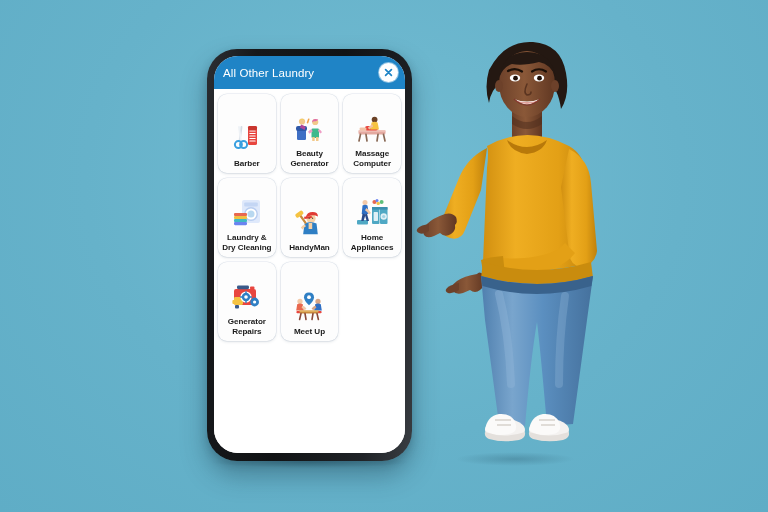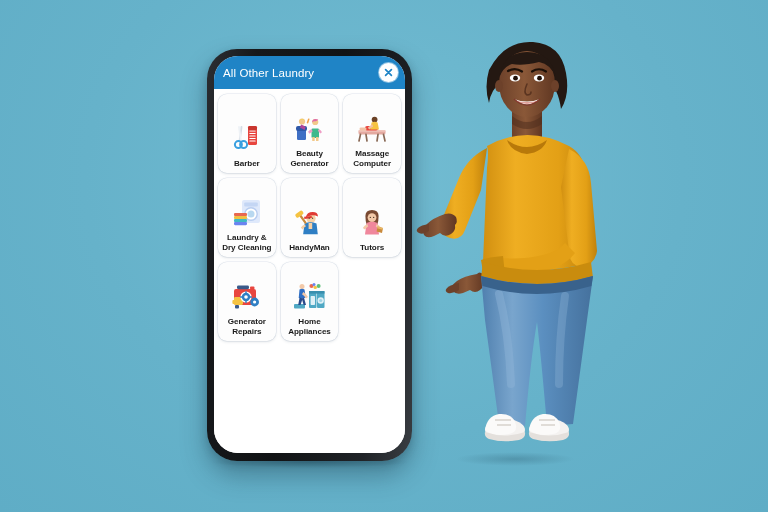--- a/index.html
+++ b/index.html
@@ -235,56 +235,22 @@
                 <rect x="7.6" y="9" width="2.2" height="10" rx=".8" fill="#c98a3c"></rect>
                 <rect x="4.6" y="5.4" width="8.4" height="4.2" rx="1.4" fill="#f5c342"></rect>
               </g>
               <circle cx="17.2" cy="12.2" r=".6" fill="#3a2a1c"></circle>
               <circle cx="20.6" cy="12.2" r=".6" fill="#3a2a1c"></circle>
             </svg>
           </span>
           <span class="tile-label">HandyMan</span>
         </div>
 
-        <div class="service-tile">
-          <svg class="tile-icon" width="34" height="34" viewBox="0 0 34 34">
-            <path d="M10.4 10 q0-6 6.6-6 q6.6 0 6.6 6 q0 6-1.4 9 h-10.4 q-1.4-3-1.4-9z" fill="#7a4a32"></path>
-            <circle cx="17" cy="11.6" r="4.4" fill="#f3c9a8"></circle>
-            <path d="M11.6 17 q5.4-2.6 10.8 0 l1.6 11.4 h-14z" fill="#f0879c"></path>
-            <path d="M12.4 18 q-3.2 1.6-4.6 4 l2.2 1.6 q1.4-2 3.2-3z" fill="#f3c9a8"></path>
-            <path d="M21.6 18 q3.2 1.6 4.6 4 l-2.2 1.6 q-1.4-2-3.2-3z" fill="#f3c9a8"></path>
-            <path d="M22.6 20.4 l5.4 1.6 -1 5 -5.4-1.6z" fill="#c98a3c"></path>
-            <path d="M22.6 20.4 l5.4 1.6 -.4 1.8 -5.4-1.6z" fill="#e8b968"></path>
-            <circle cx="15.3" cy="11.4" r=".6" fill="#3a2a1c"></circle>
-            <circle cx="18.7" cy="11.4" r=".6" fill="#3a2a1c"></circle>
-          </svg>
-          <span class="tile-label">Tutors</span>
-        </div>
-
-
-
-        <div class="service-tile">
-          <svg class="tile-icon" width="34" height="34" viewBox="0 0 34 34">
-            <rect x="4" y="9" width="22" height="16" rx="2" fill="#e8463f"></rect>
-            <rect x="4" y="17" width="9" height="8" rx="1.4" fill="#f5c342"></rect>
-            <rect x="7" y="5.6" width="12" height="3.6" rx="1.4" fill="#3a5a8a"></rect>
-            <rect x="20" y="6.6" width="4.5" height="2.6" rx="1" fill="#e8463f"></rect>
-            <circle cx="16" cy="17" r="5.6" fill="#ffffff"></circle>
-            <circle cx="16" cy="17" r="4.2" fill="#2f7fc4"></circle>
-            <circle cx="16" cy="17" r="1.8" fill="#ffffff"></circle>
-            <g stroke="#2f7fc4" stroke-width="1.4" stroke-linecap="round">
-              <path d="M16 11.6 v1.6 M16 20.8 v1.6 M10.6 17 h1.6 M19.8 17 h1.6"></path>
-            </g>
-            <circle cx="24.6" cy="22" r="4.4" fill="#2f7fc4"></circle>
-            <circle cx="24.6" cy="22" r="1.6" fill="#ffffff"></circle>
-            <rect x="5" y="25" width="4" height="3.4" rx="1" fill="#3a5a8a"></rect>
-            <rect x="2.4" y="20" width="2.6" height="4" rx="1" fill="#f5c342"></rect>
-          </svg>
-          <span class="tile-label">Generator Repairs</span>
-        </div>
+
+
 
         <div class="service-tile">
           <svg class="tile-icon" width="34" height="34" viewBox="0 0 34 34">
             <rect x="17" y="11" width="7.5" height="17" rx="1" fill="#4fa8c4"></rect>
             <rect x="25" y="11" width="7.5" height="17" rx="1" fill="#4fa8c4"></rect>
             <rect x="17" y="11" width="15.5" height="2.6" fill="#3a8fae"></rect>
             <circle cx="28.7" cy="20.5" r="3.2" fill="#dff0f6"></circle>
             <circle cx="28.7" cy="20.5" r="1.6" fill="#9fd2e4"></circle>
             <rect x="18.6" y="16" width="4.4" height="9" rx=".8" fill="#dff0f6"></rect>
             <rect x="2" y="24" width="11" height="4.5" rx="1" fill="#4fa8c4"></rect>
@@ -294,20 +260,58 @@
             <path d="M7.6 17.6 l-1.4 7.4 h2.4 l2-6.6z" fill="#2a4a8a"></path>
             <path d="M12 17.8 l2 7.2 h-2.4 l-1.8-6.4z" fill="#2a4a8a"></path>
             <circle cx="19.5" cy="6" r="2.1" fill="#e8684f"></circle>
             <circle cx="23.2" cy="7.4" r="1.7" fill="#f5c342"></circle>
             <circle cx="26.6" cy="6" r="2" fill="#5fbf7a"></circle>
             <circle cx="22" cy="4.4" r="1.5" fill="#6a84f0"></circle>
           </svg>
           <span class="tile-label">Home Appliances</span>
         </div>
 
+        <div class="service-tile">
+          <svg class="tile-icon" width="34" height="34" viewBox="0 0 34 34">
+            <rect x="4" y="9" width="22" height="16" rx="2" fill="#e8463f"></rect>
+            <rect x="4" y="17" width="9" height="8" rx="1.4" fill="#f5c342"></rect>
+            <rect x="7" y="5.6" width="12" height="3.6" rx="1.4" fill="#3a5a8a"></rect>
+            <rect x="20" y="6.6" width="4.5" height="2.6" rx="1" fill="#e8463f"></rect>
+            <circle cx="16" cy="17" r="5.6" fill="#ffffff"></circle>
+            <circle cx="16" cy="17" r="4.2" fill="#2f7fc4"></circle>
+            <circle cx="16" cy="17" r="1.8" fill="#ffffff"></circle>
+            <g stroke="#2f7fc4" stroke-width="1.4" stroke-linecap="round">
+              <path d="M16 11.6 v1.6 M16 20.8 v1.6 M10.6 17 h1.6 M19.8 17 h1.6"></path>
+            </g>
+            <circle cx="24.6" cy="22" r="4.4" fill="#2f7fc4"></circle>
+            <circle cx="24.6" cy="22" r="1.6" fill="#ffffff"></circle>
+            <rect x="5" y="25" width="4" height="3.4" rx="1" fill="#3a5a8a"></rect>
+            <rect x="2.4" y="20" width="2.6" height="4" rx="1" fill="#f5c342"></rect>
+          </svg>
+          <span class="tile-label">Generator Repairs</span>
+        </div>
+
+        <div class="service-tile">
+          <svg class="tile-icon" width="34" height="34" viewBox="0 0 34 34">
+            <path d="M17 2.5 q5 0 5 4.8 q0 3.6-5 8 q-5-4.4-5-8 q0-4.8 5-4.8z" fill="#2f7fc4"></path>
+            <circle cx="17" cy="7.2" r="1.9" fill="#ffffff"></circle>
+            <circle cx="8" cy="11.4" r="2.6" fill="#f3c9a8"></circle>
+            <path d="M5.2 14.2 q2.8-1.5 5.6 0 l1 6.4 h-7.6z" fill="#e8684f"></path>
+            <path d="M10.4 15.6 q2.6 1 4 3 l-1.6 1.6 q-1.4-1.6-3.2-2.2z" fill="#f3c9a8"></path>
+            <circle cx="26" cy="11.4" r="2.6" fill="#d8a585"></circle>
+            <path d="M23.2 14.2 q2.8-1.5 5.6 0 l1 6.4 h-7.6z" fill="#2f6fc4"></path>
+            <path d="M23.6 15.6 q-2.6 1-4 3 l1.6 1.6 q1.4-1.6 3.2-2.2z" fill="#d8a585"></path>
+            <rect x="7" y="20.5" width="20" height="3" rx="1" fill="#c98a3c"></rect>
+            <rect x="7" y="20.5" width="20" height="1.3" rx=".6" fill="#e8b968"></rect>
+            <path d="M9 23.5 L7.6 29.5 M13 23.5 L14 29.5 M21 23.5 L20 29.5 M25 23.5 L26.4 29.5" stroke="#8a4a3a" stroke-width="1.6" stroke-linecap="round"></path>
+            <rect x="4.4" y="21" width="3.4" height="2.2" rx="1" fill="#e8463f"></rect>
+            <rect x="26.2" y="21" width="3.4" height="2.2" rx="1" fill="#e8463f"></rect>
+          </svg>
+          <span class="tile-label">Meet Up</span>
+        </div>
 
         <div class="service-tile tile-empty"></div>
 
       </div>
     </div>
   </div>
 
   <div id="floor-shadow"></div>
 
   <div id="person">

